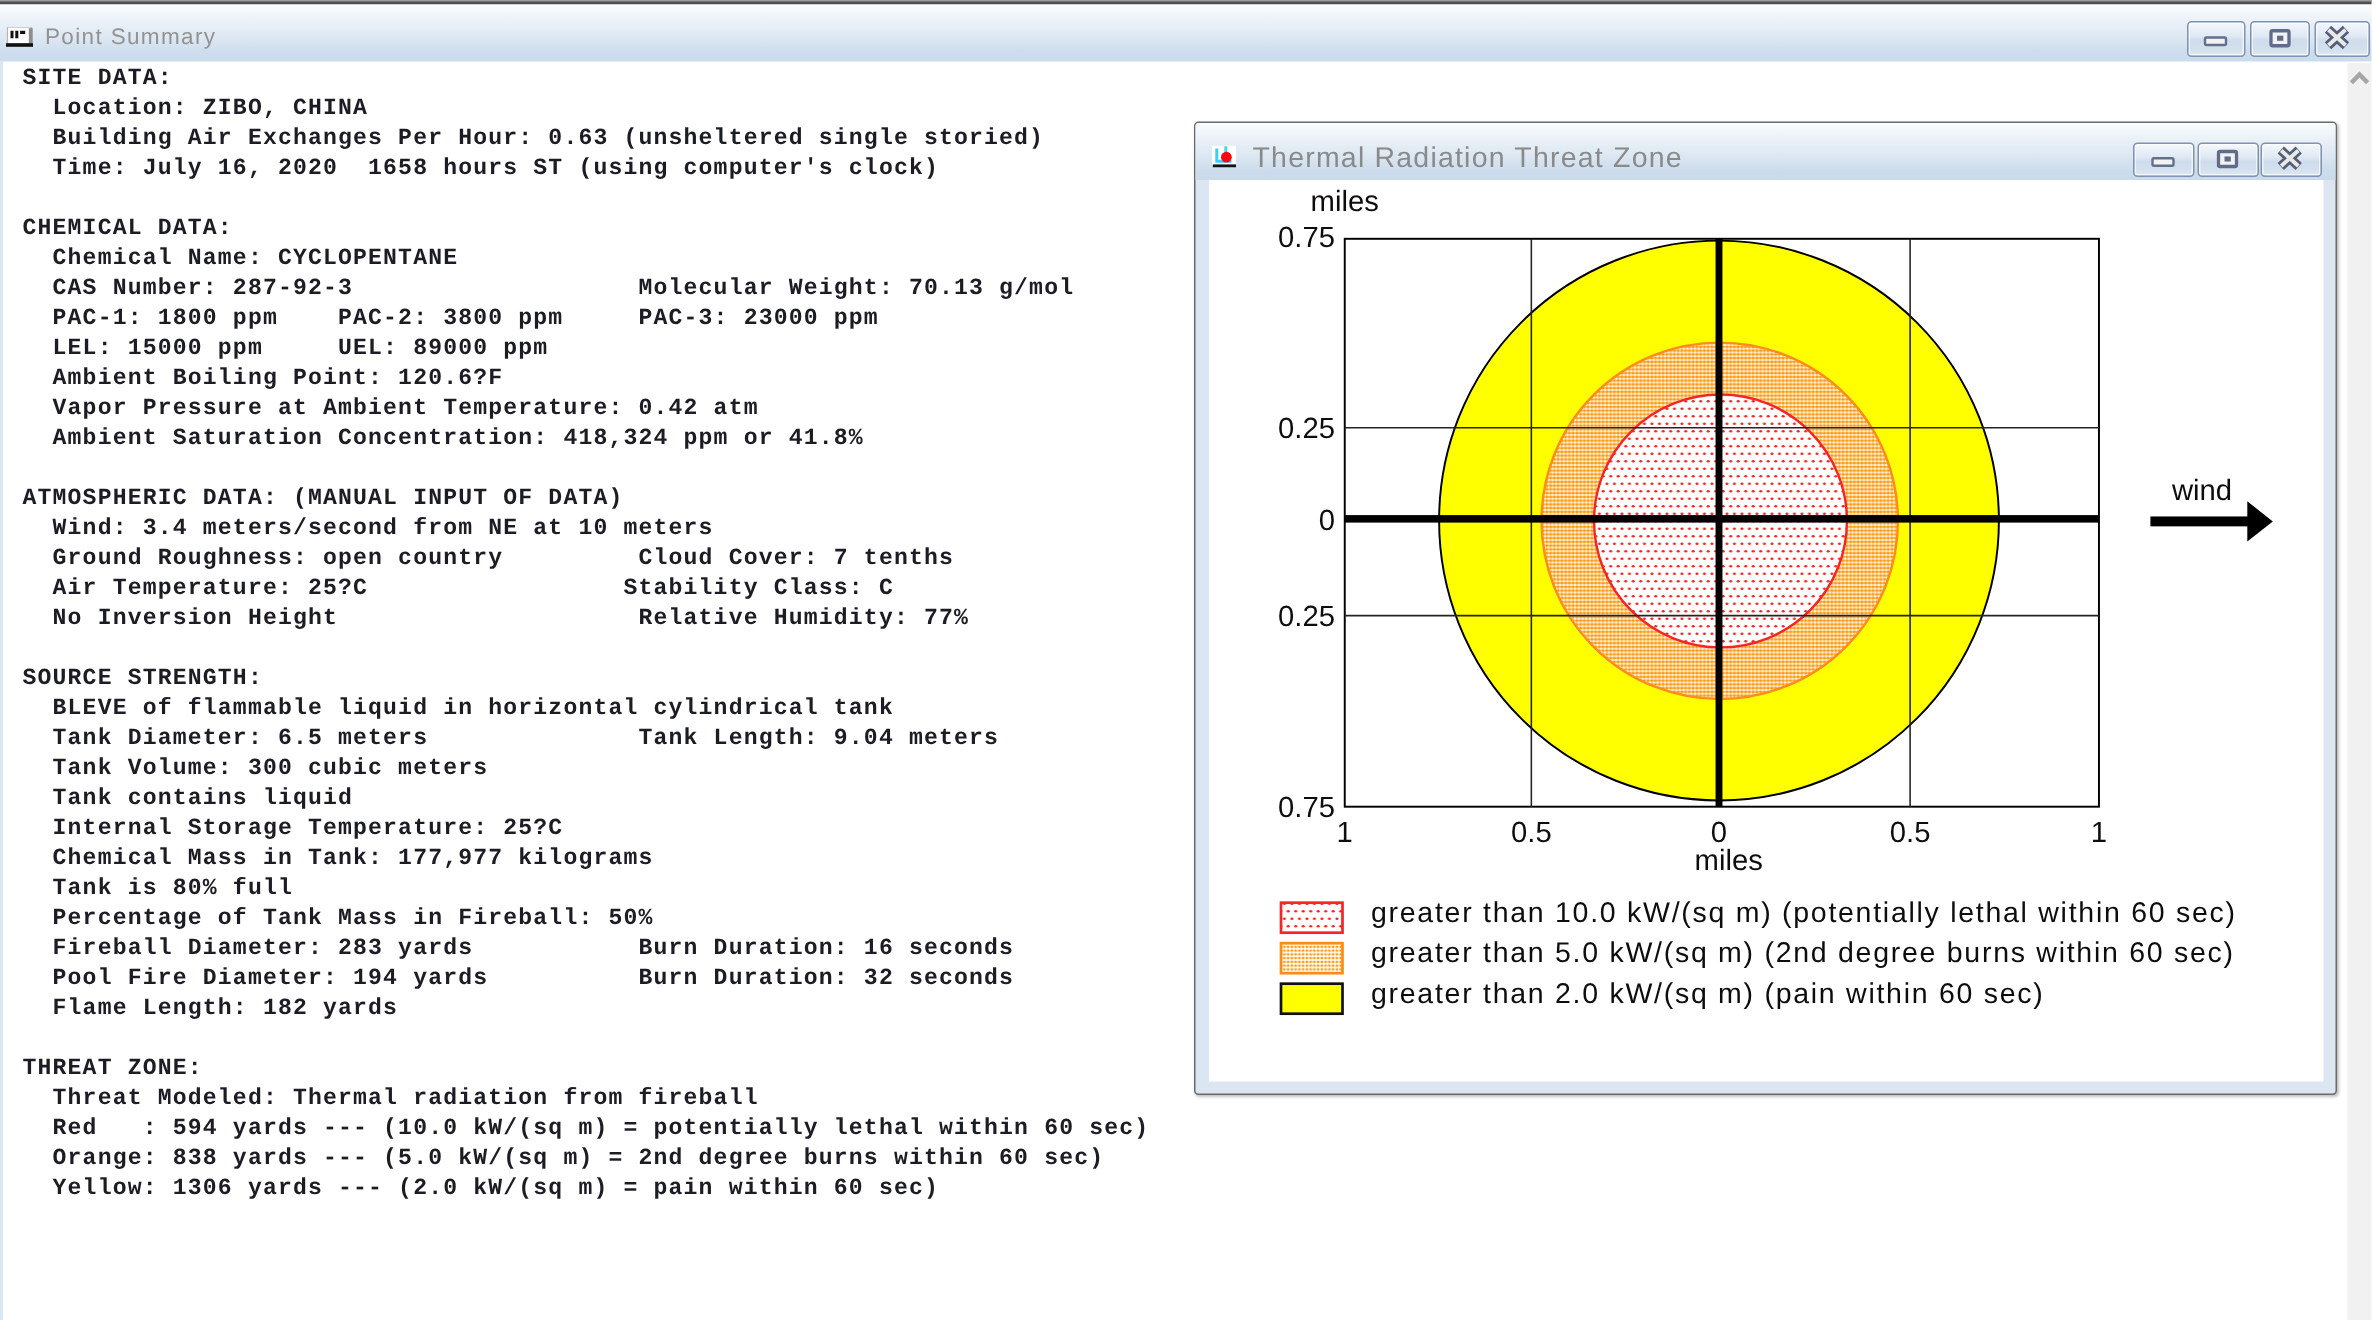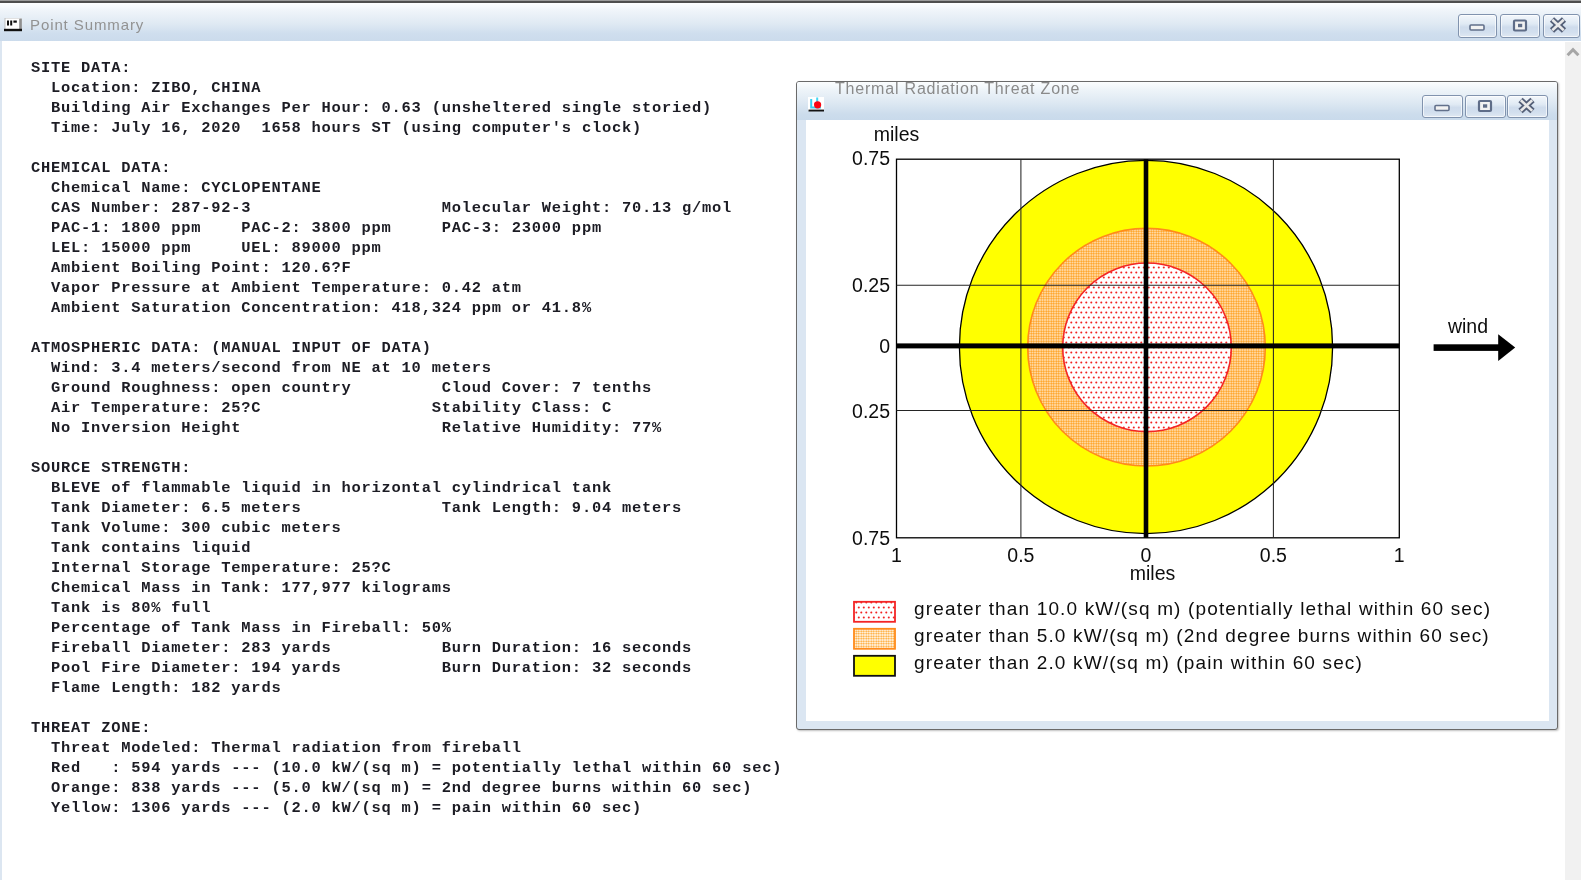--- a/index.html
+++ b/index.html
@@ -12,30 +12,30 @@
      background:linear-gradient(to bottom,#fdfeff 0%,#f0f5fa 18%,#dfe9f3 55%,#cfdeee 80%,#cbdbec 100%);}
   #title-text{left:30px;top:16px;font-size:15px;letter-spacing:0.9px;color:#929292;}
   #leftframe{left:0;top:41px;width:2px;height:839px;background:#dce6f1;}
   
   .capbtn{position:absolute;border-radius:3px;border:1px solid #8193ae;
      background:linear-gradient(to bottom,#f3f7fb 0%,#e0eaf4 40%,#cfdcec 55%,#d2dfee 78%,#dfe8f2 100%);
      box-shadow:inset 0 0 0 1px rgba(255,255,255,.65);}
   
   #sbar{left:1565px;top:42px;width:16px;height:838px;background:#f1f1f1;}
   
-  #textpre{left:5px;top:41.5px;margin:16px;font-family:"Liberation Mono",monospace;
+  #textpre{left:5px;top:41.5px;margin:0;font-family:"Liberation Mono",monospace;
      font-weight:bold;font-size:15.4px;line-height:20px;letter-spacing:0.78px;
      color:#1c1c24;white-space:pre;}
   
   #iwin{left:796px;top:81px;width:762px;height:649px;border:1.6px solid #6a6a6a;
      border-radius:3px;background:#dbe6f2;box-sizing:border-box;
      box-shadow:1px 1px 2px rgba(0,0,0,.25);}
   #ititle{left:797px;top:82px;width:760px;height:38px;border-radius:2px 2px 0 0;
      background:linear-gradient(to bottom,#fbfdfe 0%,#eef4f9 20%,#dde8f2 55%,#ccdcec 85%,#c9daeb 100%);}
-  #ititle-text{left:835px;top:80px;font-size:16px;letter-spacing:0.8px;color:#8a8a8a;}
+  #ititle-text{left:835px;top:95px;font-size:19px;letter-spacing:0.8px;color:#8a8a8a;}
   #icontent{left:806px;top:120px;width:743px;height:601px;background:#fff;}
 </style>
 </head>
 <body>
 <div class="abs" id="topline"></div>
 <div class="abs" id="titlebar"></div>
 <div class="abs" id="title-text">Point Summary</div>
 <div class="abs" id="leftframe"></div>
 <div class="abs" id="sbar"></div>
 

